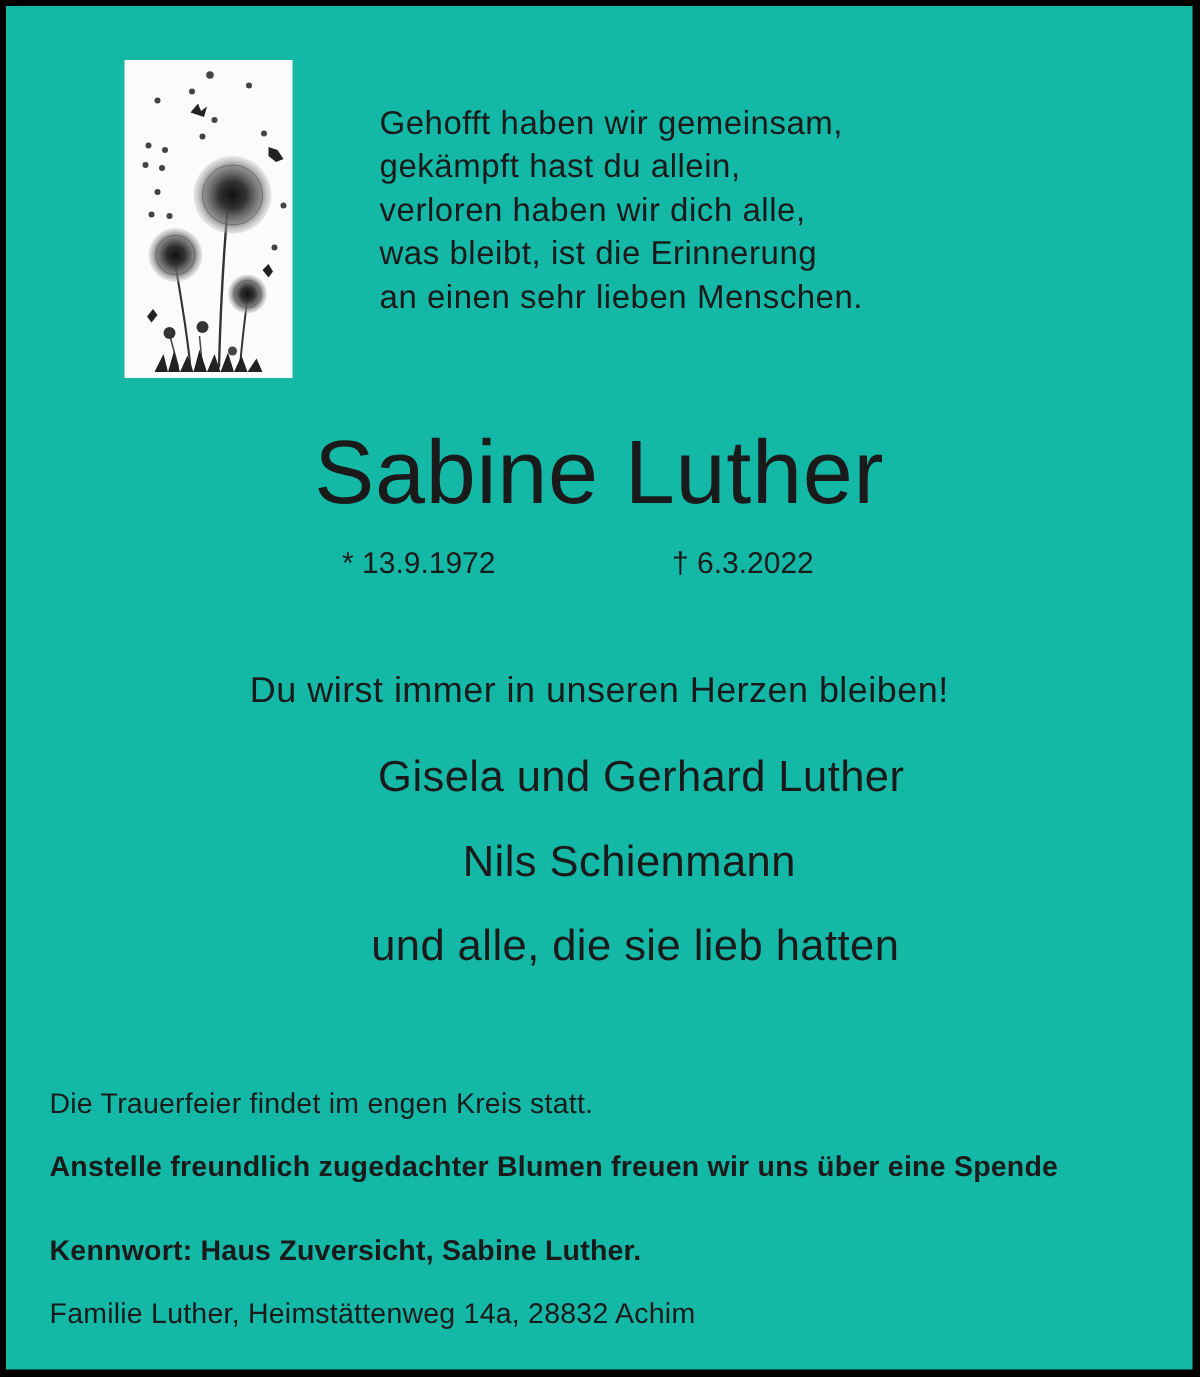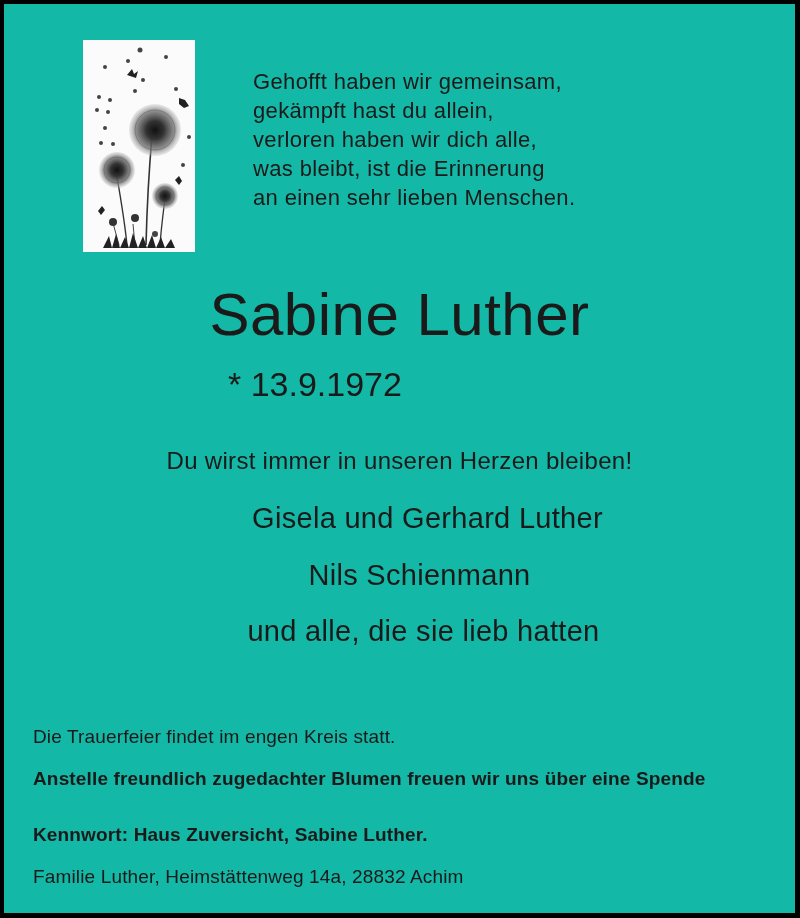--- a/index.html
+++ b/index.html
@@ -20,21 +20,21 @@
   }
   .poem {
     position: absolute; left: 249px; top: 63px;
     font-size: 22px; line-height: 29px; letter-spacing: 0.35px;
   }
   .poem div { white-space: nowrap; }
   .name {
     left: 0; width: 791px; text-align: center; top: 276px;
     font-size: 60px; letter-spacing: 0.5px;
   }
-  .date { top: 361px; font-size: 34px; }
+  .date { top: 361px; font-size: 20px; }
   .date-birth { left: 224px; }
   .date-death { left: 444px; }
   .center-line { left: 0; width: 791px; text-align: center; }
   .motto { top: 443px; font-size: 24px; letter-spacing: 0.3px; }
   .mourner { font-size: 29px; letter-spacing: 0.3px; }
   .m1 { top: 498px; padding-left: 28px; }
   .m2 { top: 555px; padding-left: 20px; }
   .m3 { top: 611px; margin-left: 24px; }
   .footer {
     position: absolute; left: 29px; top: 719px;
@@ -112,20 +112,21 @@
     <div>Gehofft haben wir gemeinsam,</div>
     <div>gekämpft hast du allein,</div>
     <div>verloren haben wir dich alle,</div>
     <div>was bleibt, ist die Erinnerung</div>
     <div>an einen sehr lieben Menschen.</div>
   </div>
 
   <div class="abs name">Sabine Luther</div>
 
   <div class="abs date date-birth">* 13.9.1972</div>
+  <div class="abs date date-death">† 6.3.2022</div>
 
   <div class="abs center-line motto">Du wirst immer in unseren Herzen bleiben!</div>
 
   <div class="abs center-line mourner m1">Gisela und Gerhard Luther</div>
   <div class="abs center-line mourner m2">Nils Schienmann</div>
   <div class="abs center-line mourner m3">und alle, die sie lieb hatten</div>
 
   <div class="footer">
     <p>Die Trauerfeier findet im engen Kreis statt.</p>
     <p class="tight">

